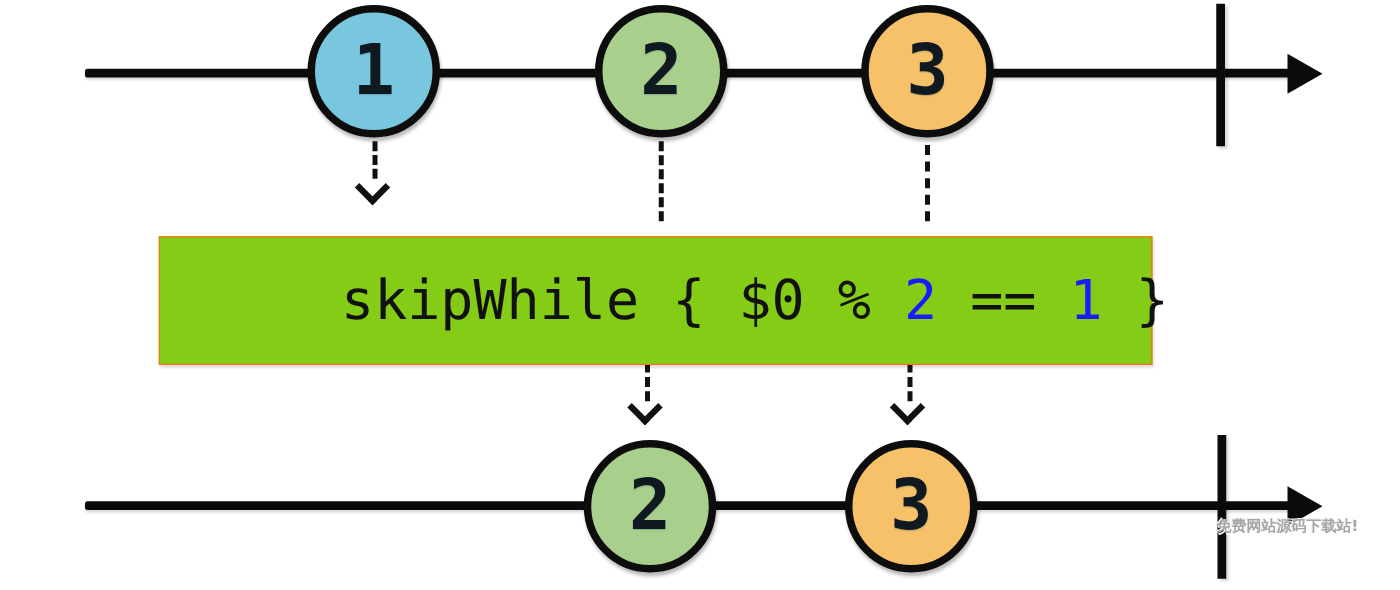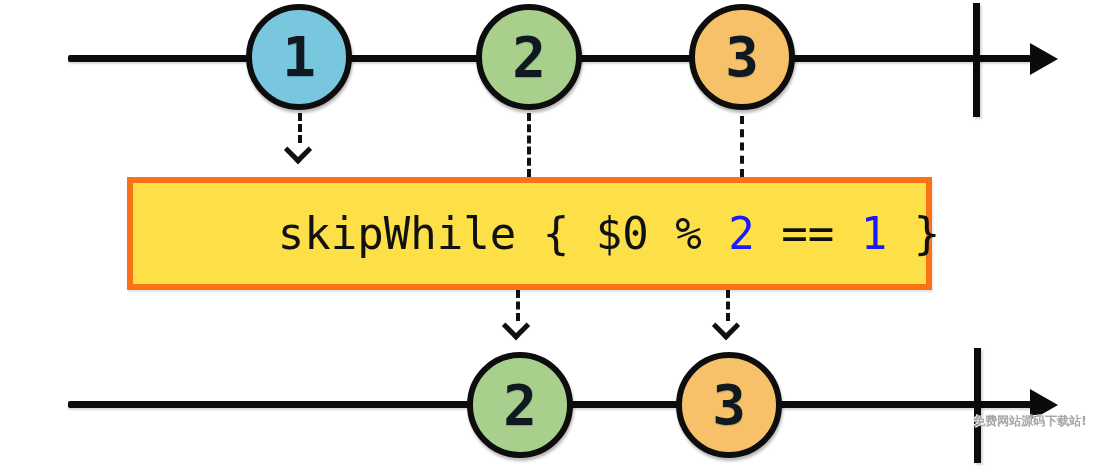--- a/index.html
+++ b/index.html
@@ -86,24 +86,24 @@
     border-bottom: 5px solid #111;
     transform: rotate(45deg);
   }
   .c1 { left: 288px; top: 140px; }
   .c4 { left: 506px; top: 316px; }
   .c5 { left: 716px; top: 316px; }
 
   
   .op-box {
     position: absolute;
-    left: 127px; top: 177px;
+    left: 127px; top: 189px;
     width: 793px; height: 101px;
-    background: #fde047;
-    border: 6px solid #f97316;
+    background: #84cc16;
+    border: 1px solid #f97316;
     display: flex;
     align-items: center;
     justify-content: center;
     box-shadow: 1px 2px 2px rgba(0,0,0,0.12);
     z-index: 2;
   }
   .code {
     font-family: "DejaVu Sans Mono", monospace;
     font-size: 44px;
     color: #111;

